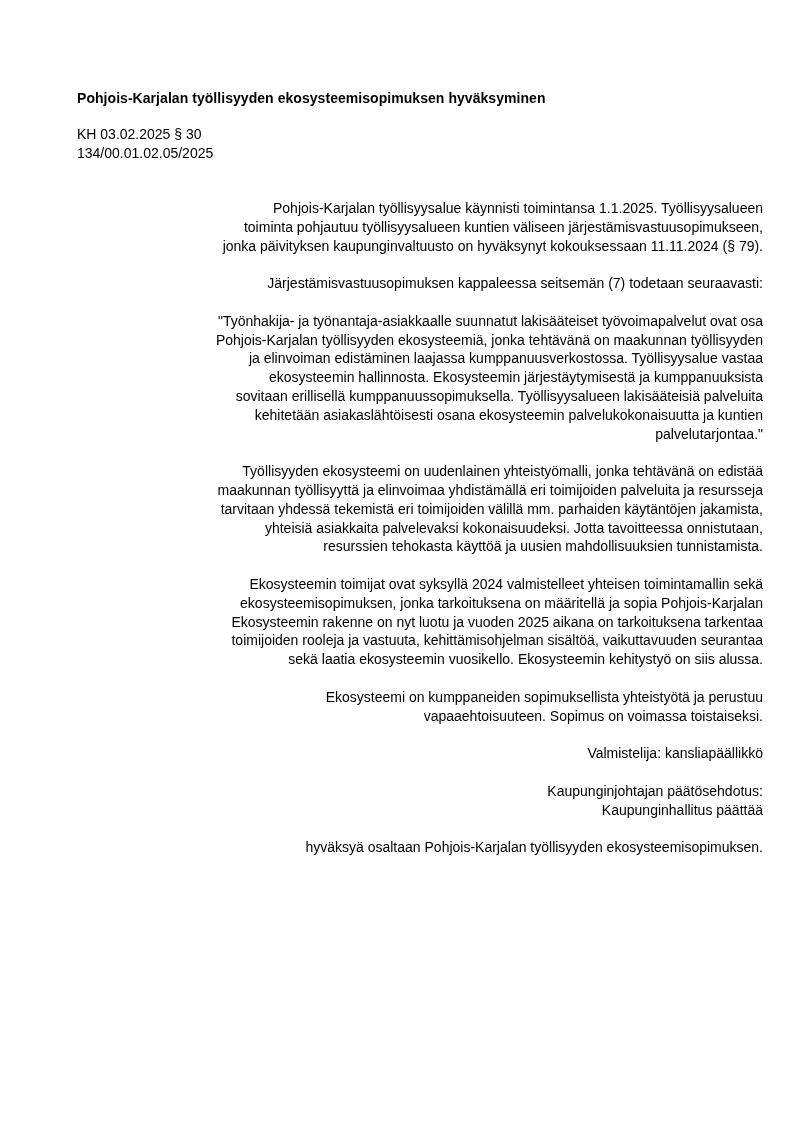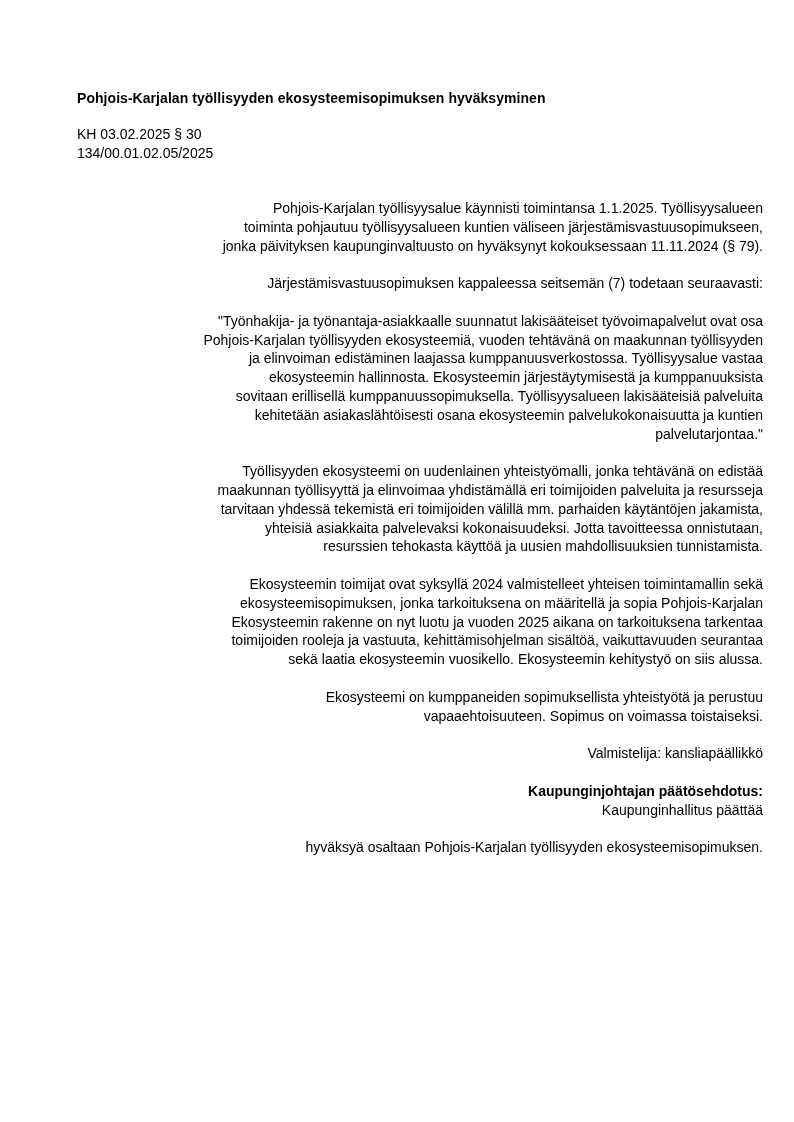--- a/index.html
+++ b/index.html
@@ -47,21 +47,21 @@
       line-height: 18.8px;
     }
     .para {
       margin: 0 0 18.8px 0;
       text-align: right;
     }
     .line {
       display: block;
       white-space: nowrap;
     }
-    .bold { font-weight: bold; }
+    .bold { font-weight: normal; }
   </style>
 </head>
 <body>
 
 <div class="page">
 
   <div class="title">Pohjois-Karjalan työllisyyden  ekosysteemisopimuksen hyväksyminen</div>
 
   <div class="meta">
     <div>KH 03.02.2025 § 30</div>
@@ -75,21 +75,21 @@
       <span class="line">toiminta pohjautuu työllisyysalueen kuntien väliseen järjestämisvastuusopimukseen,</span>
       <span class="line">jonka päivityksen kaupunginvaltuusto on hyväksynyt kokouksessaan 11.11.2024 (§ 79).</span>
     </div>
 
     <div class="para">
       <span class="line">Järjestämisvastuusopimuksen kappaleessa seitsemän (7) todetaan seuraavasti:</span>
     </div>
 
     <div class="para">
       <span class="line">"Työnhakija- ja työnantaja-asiakkaalle  suunnatut lakisääteiset työvoimapalvelut  ovat osa</span>
-      <span class="line">Pohjois-Karjalan työllisyyden ekosysteemiä, vuoden tehtävänä on maakunnan työllisyyden</span>
+      <span class="line">Pohjois-Karjalan työllisyyden ekosysteemiä, jonka tehtävänä on maakunnan työllisyyden</span>
       <span class="line">ja elinvoiman edistäminen laajassa kumppanuusverkostossa. Työllisyysalue vastaa</span>
       <span class="line">ekosysteemin hallinnosta.  Ekosysteemin järjestäytymisestä ja kumppanuuksista</span>
       <span class="line">sovitaan erillisellä  kumppanuussopimuksella. Työllisyysalueen lakisääteisiä palveluita</span>
       <span class="line">kehitetään asiakaslähtöisesti osana ekosysteemin palvelukokonaisuutta  ja kuntien</span>
       <span class="line">palvelutarjontaa."</span>
     </div>
 
     <div class="para">
       <span class="line">Työllisyyden ekosysteemi on uudenlainen yhteistyömalli, jonka tehtävänä on edistää</span>
       <span class="line">maakunnan työllisyyttä ja elinvoimaa yhdistämällä eri toimijoiden palveluita ja resursseja</span>

